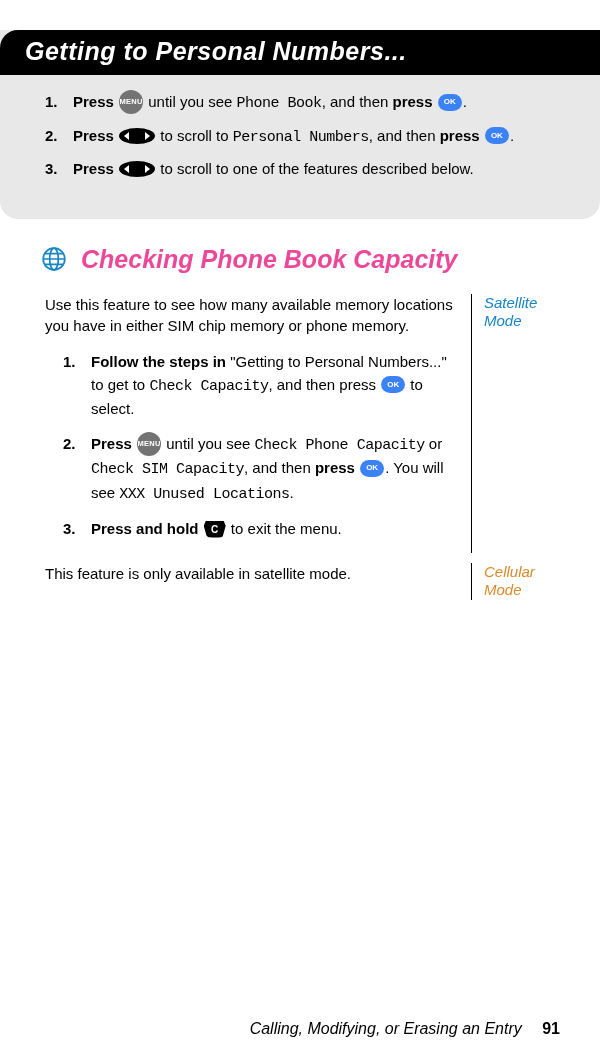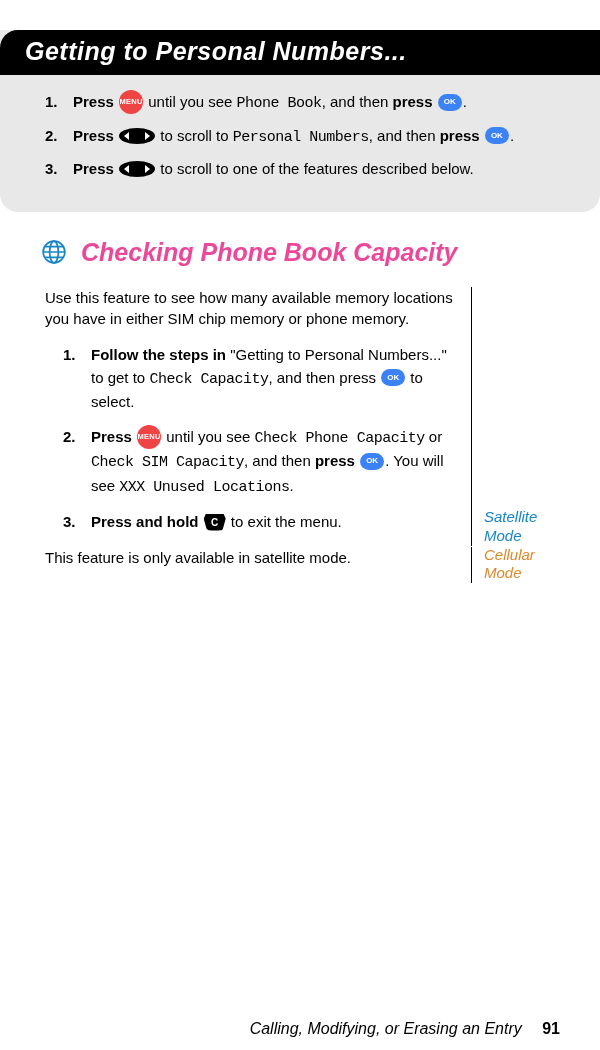--- a/index.html
+++ b/index.html
@@ -1,48 +1,48 @@
 <!DOCTYPE html>
 <html><head>
 <meta charset="utf-8">
 <style>
   * { box-sizing: border-box; margin: 0; padding: 0; }
   html, body { width: 600px; height: 1050px; font-family: Arial, Helvetica, sans-serif; color: #000; }
   body { position: relative; padding: 30px 40px 30px 45px; }
 
-  .header-block { margin: 0 -40px 0 -45px; padding: 0 40px 24px 45px; background: #e8e8e8; border-radius: 0 0 18px 18px; }
+  .header-block { margin: 0 -40px 0 -45px; padding: 0 40px 31px 45px; background: #e8e8e8; border-radius: 0 0 18px 18px; }
   .black-bar { background: #000; border-radius: 18px 0 0 0; margin: 0 -40px 0 -45px; padding: 7px 40px 9px 25px; }
   .black-bar h1 { color: #fff; font-size: 25px; font-weight: bold; font-style: italic; letter-spacing: 0.5px; }
 
   .top-steps { margin-top: 14px; padding-left: 28px; }
   .top-steps li { list-style: none; font-size: 15px; line-height: 1.7; margin-bottom: 6px; position: relative; }
   .top-steps li .num { position: absolute; left: -28px; font-weight: bold; }
 
   .sect-title { display: flex; align-items: center; gap: 14px; margin: 26px 0 20px -4px; }
   .sect-title .globe { width: 26px; height: 26px; }
   .sect-title h2 { font-size: 25px; font-weight: bold; font-style: italic; color: #ec4899; }
 
-  .section { display: flex; gap: 0; align-items: flex-end; }
+  .section { display: flex; gap: 0; }
   .col-left { flex: 1; padding-right: 18px; border-right: 1px solid #000; }
   .col-right { width: 88px; padding-left: 12px; }
 
   .mode-label { font-size: 15px; font-weight: normal; font-style: italic; line-height: 1.25; }
   .mode-sat { color: #1885c6; }
   .mode-cell { color: #d98a2b; }
 
   .body-p { font-size: 15px; line-height: 1.45; margin-bottom: 14px; }
   .sub-steps { padding-left: 46px; }
   .sub-steps li { list-style: none; font-size: 15px; line-height: 1.5; margin-bottom: 12px; position: relative; }
   .sub-steps li .num { position: absolute; left: -28px; font-weight: bold; }
 
   .footer { position: absolute; bottom: 12px; right: 40px; font-size: 16px; font-style: italic; }
   .footer .pnum { font-weight: bold; font-style: normal; margin-left: 16px; }
 
   .key { display: inline-flex; align-items: center; justify-content: center; vertical-align: middle; margin: 0 1px; position: relative; top: -1px; }
-  .key-menu { width: 24px; height: 24px; border-radius: 50%; background: #ef4444; color: #fff; font-size: 7.5px; font-weight: bold; letter-spacing: 0.3px; font-family: Arial; }
+  .key-menu { width: 24px; height: 24px; border-radius: 50%; background: #737373; color: #fff; font-size: 7.5px; font-weight: bold; letter-spacing: 0.3px; font-family: Arial; }
   .key-ok { width: 24px; height: 17px; border-radius: 9px / 50%; background: #3b82f6; color: #fff; font-size: 8px; font-weight: bold; }
   .key-nav { width: 36px; height: 16px; border-radius: 50%; background: #000; position: relative; }
   .key-nav::before, .key-nav::after { content: ""; position: absolute; top: 4px; width: 0; height: 0; border-top: 4px solid transparent; border-bottom: 4px solid transparent; }
   .key-nav::before { left: 5px; border-right: 5px solid #fff; }
   .key-nav::after { right: 5px; border-left: 5px solid #fff; }
   .key-c { width: 22px; height: 17px; background: #000; color: #fff; font-size: 10px; font-weight: bold; border-radius: 2px 2px 8px 8px; clip-path: polygon(10% 0, 90% 0, 100% 30%, 85% 100%, 15% 100%, 0 30%); }
 
   .mono { font-family: "Courier New", monospace; letter-spacing: -0.5px; }
   b { font-weight: bold; }
 </style>
@@ -94,21 +94,21 @@
         <span class="num">3.</span>
         <b>Press and hold </b><span class="key key-c">C</span><span> to exit the menu.</span>
       </li>
     </ol>
   </div>
   <div class="col-right">
     <div class="mode-label mode-sat">Satellite Mode</div>
   </div>
 </div>
 
-<div class="section" style="">
+<div class="section" style="margin-top:10px;">
   <div class="col-left">
     <p class="body-p">This feature is only available in satellite mode.</p>
   </div>
   <div class="col-right">
     <div class="mode-label mode-cell">Cellular Mode</div>
   </div>
 </div>
 
 <div class="footer">
   <span>Calling, Modifying, or Erasing an Entry</span>

